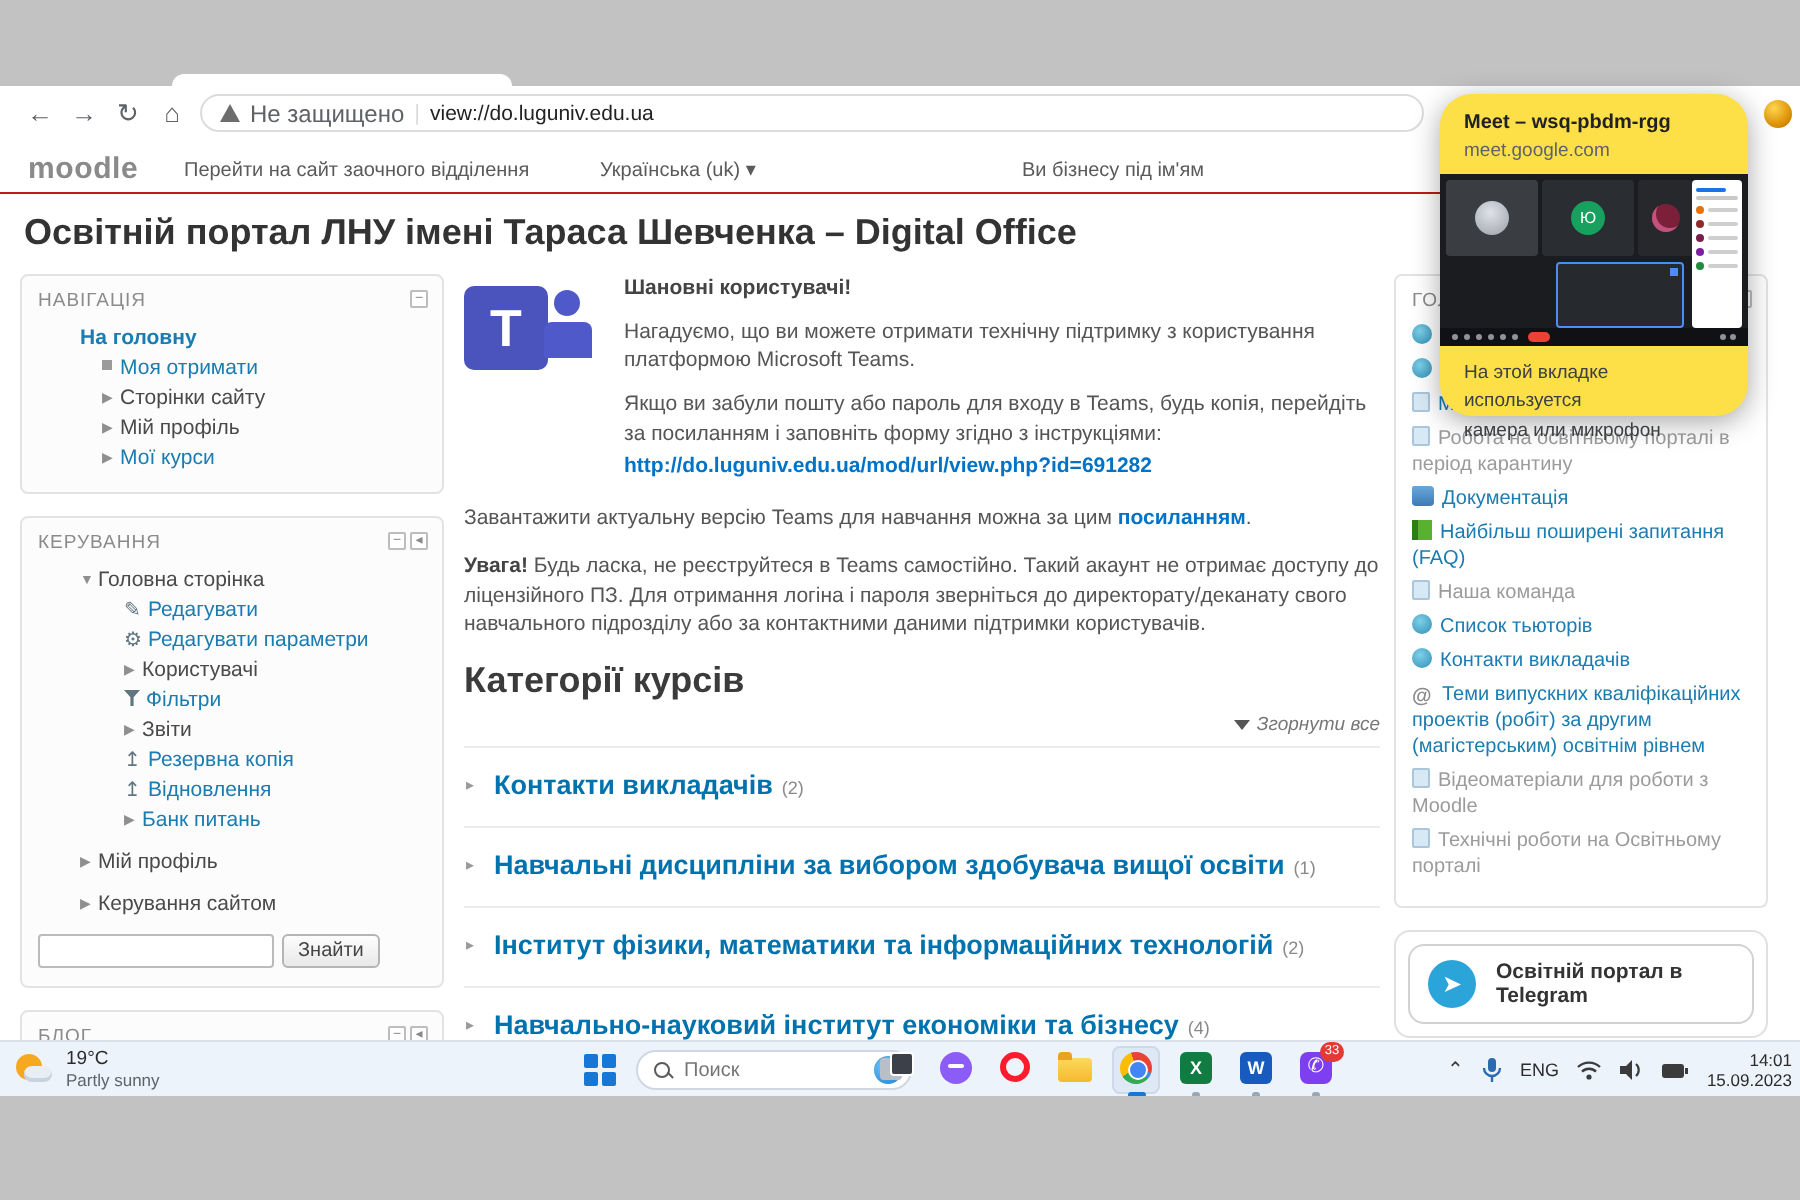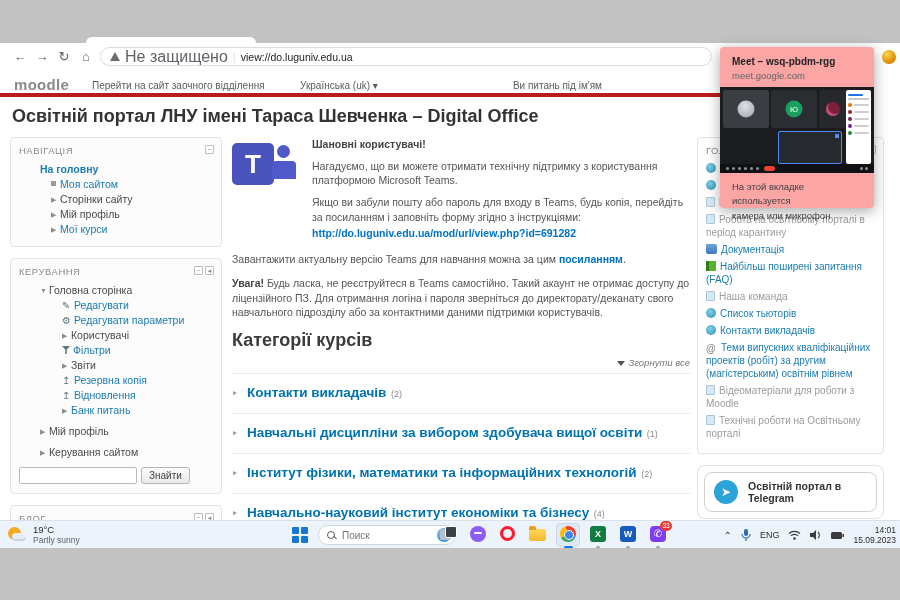--- a/index.html
+++ b/index.html
@@ -10,28 +10,28 @@
   .letterbox { position:absolute; left:0; width:900px; background:#c2c2c2; }
   .lb-top { top:0; height:43px; }
   .lb-bottom { top:548px; height:52px; }
   .tab-hint { position:absolute; left:86px; top:37px; width:170px; height:6px; background:#fff; border-radius:6px 6px 0 0; }
 
   
   .toolbar { position:absolute; left:0; top:43px; width:900px; height:28px; background:#fff; }
   .navbtn { position:absolute; top:4px; width:20px; height:20px; color:#5f6368; font-size:13px; line-height:20px; text-align:center; }
   .omnibox { position:absolute; left:100px; top:47px; width:612px; height:19px; border:1px solid #dcdcdc; border-radius:10px; background:#fff; display:flex; align-items:center; padding:0 9px; gap:5px; }
   .warn-tri { width:0; height:0; border-left:5px solid transparent; border-right:5px solid transparent; border-bottom:9px solid #6d6d6d; }
-  .sec-label { font-size:16px; color:#5f6368; white-space:nowrap; }
+  .sec-label { font-size:12px; color:#5f6368; white-space:nowrap; }
   .omni-div { color:#dadce0; font-size:11px; }
   .url-text { font-size:10.5px; color:#222; white-space:nowrap; }
   .avatar { position:absolute; left:882px; top:50px; width:14px; height:14px; border-radius:50%;
             background:radial-gradient(circle at 35% 30%, #ffd54f, #d88a00 70%, #a35c00); }
 
   
-  .mnavbar { position:absolute; left:0; top:71px; width:780px; height:26px; background:#fff; border-bottom:4px solid #b91c1c; }
+  .mnavbar { position:absolute; left:0; top:71px; width:780px; height:26px; background:#fff; border-bottom:1px solid #b91c1c; }
   .mlogo { position:absolute; left:14px; top:5px; font-size:15px; font-weight:bold; color:#8a8a8a; letter-spacing:.3px; }
   .mlink { position:absolute; top:9px; font-size:10px; color:#5a5a5a; }
   .login-info { position:absolute; top:9px; right:178px; font-size:10px; color:#5a5a5a; white-space:nowrap; }
   .logout { position:absolute; top:22px; right:4px; font-size:10px; color:#1a7cb0; }
 
   
   .page { position:absolute; left:0; top:97px; width:900px; height:423px; background:#fff; overflow:hidden; }
   .page-title { position:absolute; left:12px; top:9px; font-size:18px; font-weight:bold; color:#333; }
 
   .col-left  { position:absolute; left:10px;  top:40px; width:212px; }
@@ -92,21 +92,21 @@
   .mi-folder { background:linear-gradient(#6aa7d8,#3d7ab8); border-radius:1px 2px 2px 2px; position:relative; }
   .mi-book { background:#58b22f; border-left:3px solid #2e7d14; width:10px; }
   .mi-at { width:11px; font-size:10px; color:#8a8a8a; font-weight:bold; }
 
   .contact-wrap { border:1px solid #e0e0e0; border-radius:8px; padding:6px; margin-top:10px; }
   .contact-card { border:1px solid #d2d2d2; border-radius:8px; padding:7px 9px; display:flex; align-items:center; gap:10px; background:#fff; }
   .tg-ic { width:24px; height:24px; border-radius:50%; background:#2aa4d9; color:#fff; font-size:12px; line-height:24px; text-align:center; flex:none; }
   .contact-label { font-size:10.5px; font-weight:bold; color:#333; }
 
   
-  .meet { position:absolute; left:720px; top:47px; width:154px; height:161px; background:#fca5a5; border-radius:4px;
+  .meet { position:absolute; left:720px; top:47px; width:154px; height:161px; background:#fde047; border-radius:16px;
           box-shadow:0 3px 14px rgba(0,0,0,.35); z-index:50; font-family:"Liberation Sans",sans-serif; }
   .meet-title { font-size:10px; font-weight:bold; color:#202124; padding:9px 12px 0 12px; white-space:nowrap; }
   .meet-domain { font-size:9.5px; color:#5f6368; padding:3px 12px 6px 12px; }
   .meet-video { position:relative; width:154px; height:86px; background:#1b1c1f; overflow:hidden; }
   .vtile { position:absolute; top:3px; height:38px; background:#3a3e43; border-radius:2px; }
   .vt1 { left:3px; width:46px; }
   .vt2 { left:51px; width:46px; background:#2a2d31; }
   .vt3 { left:99px; width:28px; background:#26282b; }
   .vt-avatar { position:absolute; left:50%; top:50%; transform:translate(-50%,-50%); border-radius:50%; }
   .av-person { width:17px; height:17px; background:radial-gradient(circle at 45% 35%, #dfe3e8, #9aa0a6); }
@@ -187,37 +187,37 @@
 </div>
 <div class="avatar"></div>
 
 <div class="mnavbar">
   <span class="mlogo">moodle</span>
   <span class="mlink" style="left:92px">Перейти на сайт заочного відділення</span>
   <span class="mlink" style="left:300px">
     <span>Українська (uk)</span>
     <span>▾</span>
   </span>
-  <span class="login-info">Ви питань під ім'ям</span>
+  <span class="login-info">Ви бізнесу під ім'ям</span>
   <span class="logout lnk">Вихід</span>
 </div>
 
 <div class="page">
   <h1 class="page-title">Освітній портал ЛНУ імені Тараса Шевченка – Digital Office</h1>
 
   <div class="col-left">
 
     <div class="block">
       <div class="block-title">НАВІГАЦІЯ</div>
       <div class="winctl">
         <span class="wbox">−</span>
       </div>
       <ul class="tree">
         <li><a class="bold-link">На головну</a></li>
-        <li class="ind1"><span class="sq-bullet"></span><a class="lnk">Моя сайтом</a></li>
+        <li class="ind1"><span class="sq-bullet"></span><a class="lnk">Моя отримати</a></li>
         <li class="ind1"><span class="caret">▶</span><span class="plain">Сторінки сайту</span></li>
         <li class="ind1"><span class="caret">▶</span><span class="plain">Мій профіль</span></li>
         <li class="ind1"><span class="caret">▶</span><a class="lnk">Мої курси</a></li>
       </ul>
     </div>
 
     <div class="block">
       <div class="block-title">КЕРУВАННЯ</div>
       <div class="winctl">
         <span class="wbox">−</span>

